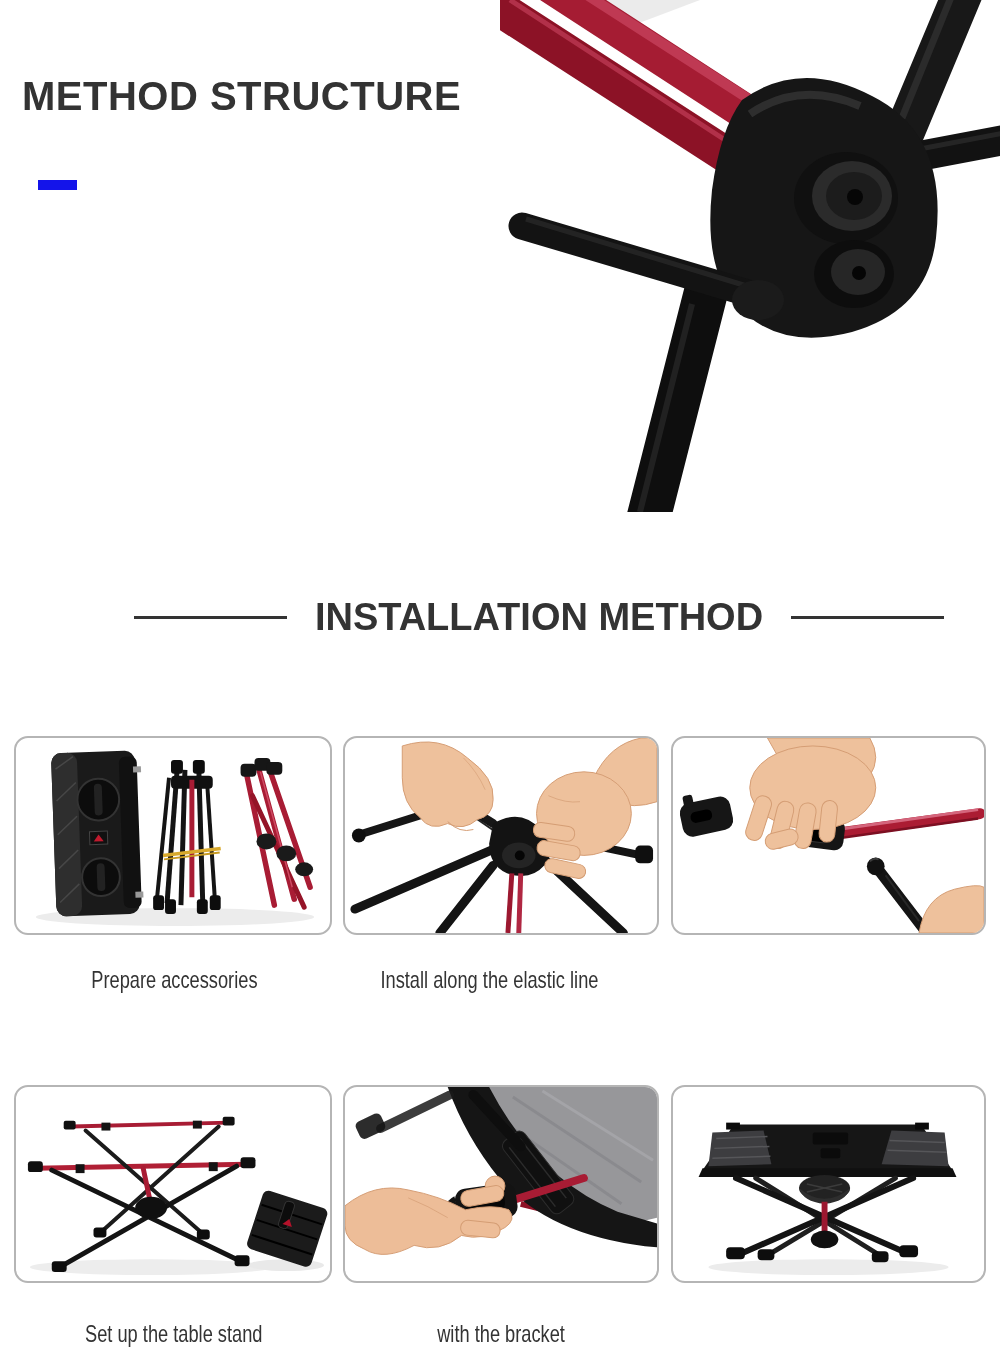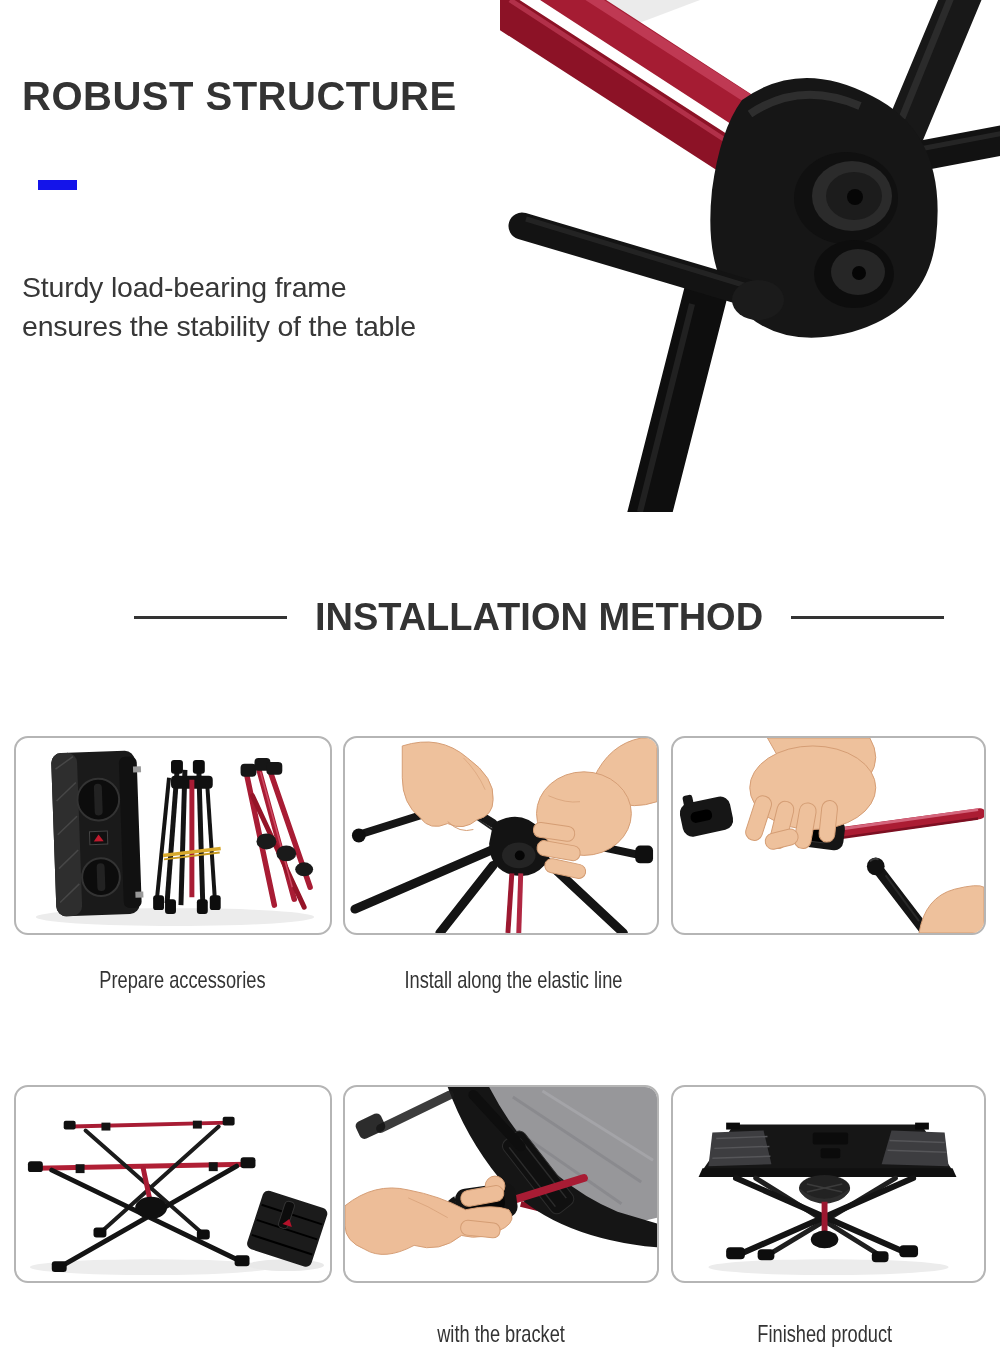--- a/index.html
+++ b/index.html
@@ -21,38 +21,34 @@
   .card{position:absolute;box-sizing:border-box;border:2px solid #b5b5b5;border-radius:14px;
         overflow:hidden;background:#fff;margin:0;}
   .card svg{display:block;width:100%;height:100%;}
   .r1{top:736px;height:199px;} .r2{top:1085px;height:198px;}
   .c1{left:14px;width:318px;} .c2{left:343px;width:316px;} .c3{left:671px;width:315px;}
   
   .caption{position:absolute;color:#333333;font-size:24px;line-height:35px;text-align:center;}
   .caption .cl{display:block;}
   .caption .cl>span{display:inline-block;transform:scaleX(0.76);transform-origin:50% 50%;
                     white-space:nowrap;}
-  .cap1{left:12px;top:962px;width:340px;}
-  .cap2{left:332px;top:962px;width:362px;}
+  .cap1{left:4px;top:962px;width:340px;}
+  .cap2{left:308px;top:962px;width:362px;}
   .cap3{left:650px;top:962px;width:350px;}
   .cap4{left:4px;top:1316px;width:340px;}
   .cap5{left:320px;top:1316px;width:362px;}
   .cap6{left:650px;top:1316px;width:350px;}
 </style>
 </head>
 <body>
 
 <div class="page">
 
-  <h1 class="hero-title">ROBUST STRUCTURE</h1>
+  <h1 class="hero-title">METHOD STRUCTURE</h1>
   <div class="accent-dash"></div>
-  <p class="hero-desc">
-    <span>Sturdy load-bearing frame</span><br>
-    <span>ensures the stability of the table</span>
-  </p>
 
   <svg class="hero-photo" viewBox="0 0 500 512" preserveAspectRatio="none">
     <polygon points="60,0 200,0 110,34" fill="#e2e2e2" opacity="0.7"></polygon>
     <g>
       <line x1="5" y1="12" x2="268" y2="182" stroke="#8c1226" stroke-width="36" stroke-linecap="round"></line>
       <line x1="30" y1="-28" x2="298" y2="146" stroke="#a51c33" stroke-width="36" stroke-linecap="round"></line>
       <line x1="48" y1="-30" x2="300" y2="132" stroke="#c6415c" stroke-width="10" stroke-linecap="round" opacity="0.8"></line>
       <line x1="10" y1="0" x2="262" y2="164" stroke="#c23d58" stroke-width="5" opacity="0.7"></line>
     </g>
     <g>
@@ -335,20 +331,20 @@
       </g>
     </svg>
   </figure>
 
   <div class="caption cap1">
     <span class="cl"><span>Prepare accessories</span></span>
   </div>
   <div class="caption cap2">
     <span class="cl"><span>Install along the elastic line</span></span>
   </div>
+  <div class="caption cap4">
+    <span class="cl"><span>Set up the table stand</span></span>
+  </div>
   <div class="caption cap5">
     <span class="cl"><span>with the bracket</span></span>
   </div>
-  <div class="caption cap6">
-    <span class="cl"><span>Finished product</span></span>
-  </div>
 
 </div>
 
 </body></html>

